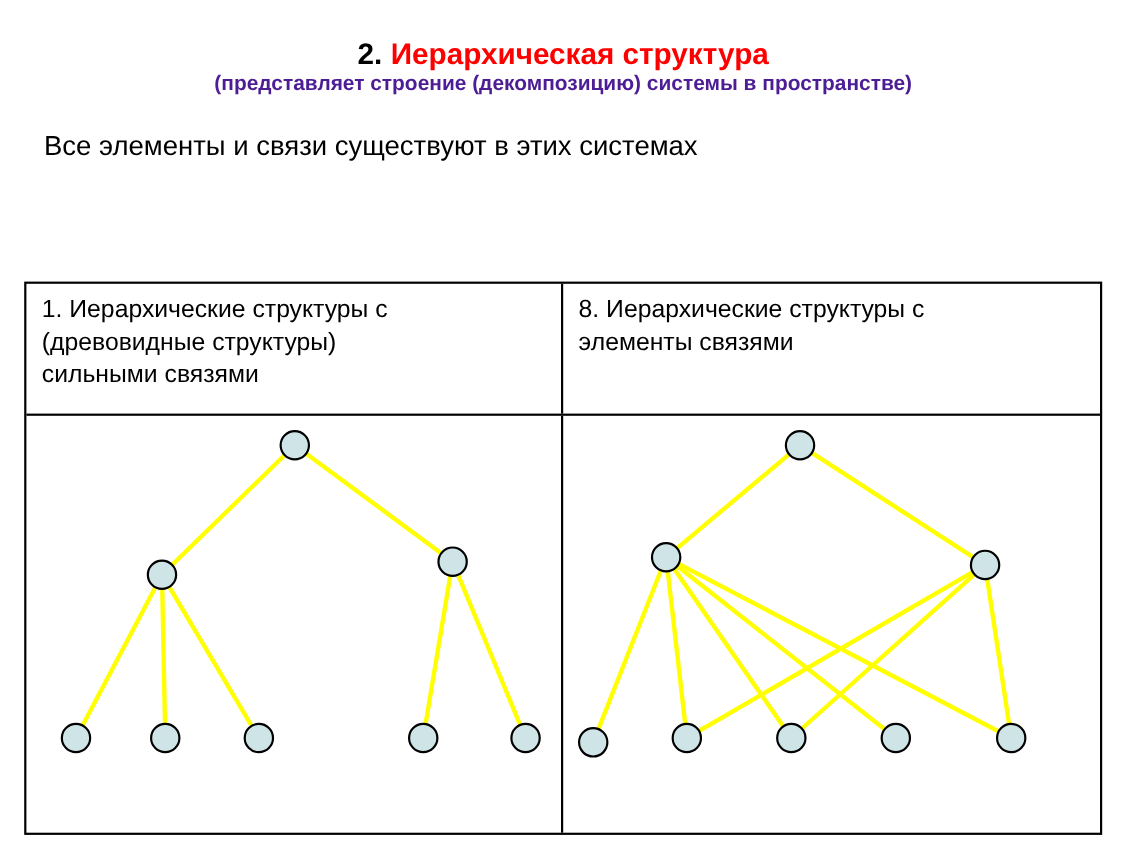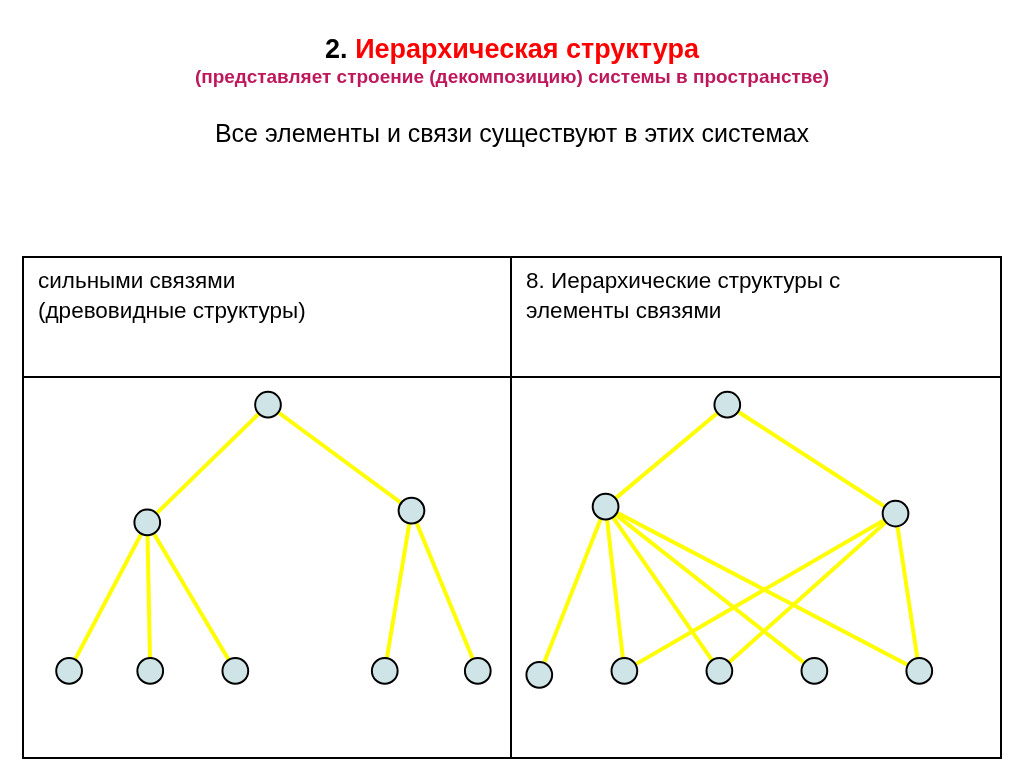--- a/index.html
+++ b/index.html
@@ -34,29 +34,28 @@
   }
   .title-num {
     color: #000000;
   }
   .title-red {
     color: #ff0000;
   }
   .title-line2 {
     font-size: 19px;
     font-weight: bold;
-    color: #be185d;
+    color: #4c1d95;
     line-height: 1.15;
     margin-top: 2px;
   }
 
   
   .intro {
     margin-top: 28px;
-    text-align: center;
     font-size: 25px;
     color: #000000;
     line-height: 1.38;
     padding: 0 40px;
   }
   .intro-line {
     display: block;
   }
 
   
@@ -125,22 +124,23 @@
 
   <div class="intro">
     <span class="intro-line">Все элементы и связи существуют в этих системах</span>
   </div>
 
   <div class="table">
 
     <div class="table-head">
       <div class="col-left">
         <div class="head-cell-text">
+          <span class="head-line">1. Иерархические структуры с</span>
+          <span class="head-line">(древовидные структуры)</span>
           <span class="head-line">сильными связями</span>
-          <span class="head-line">(древовидные структуры)</span>
         </div>
       </div>
       <div class="col-right">
         <div class="head-cell-text">
           <span class="head-line">8. Иерархические структуры с</span>
           <span class="head-line">элементы связями</span>
         </div>
       </div>
     </div>
 

